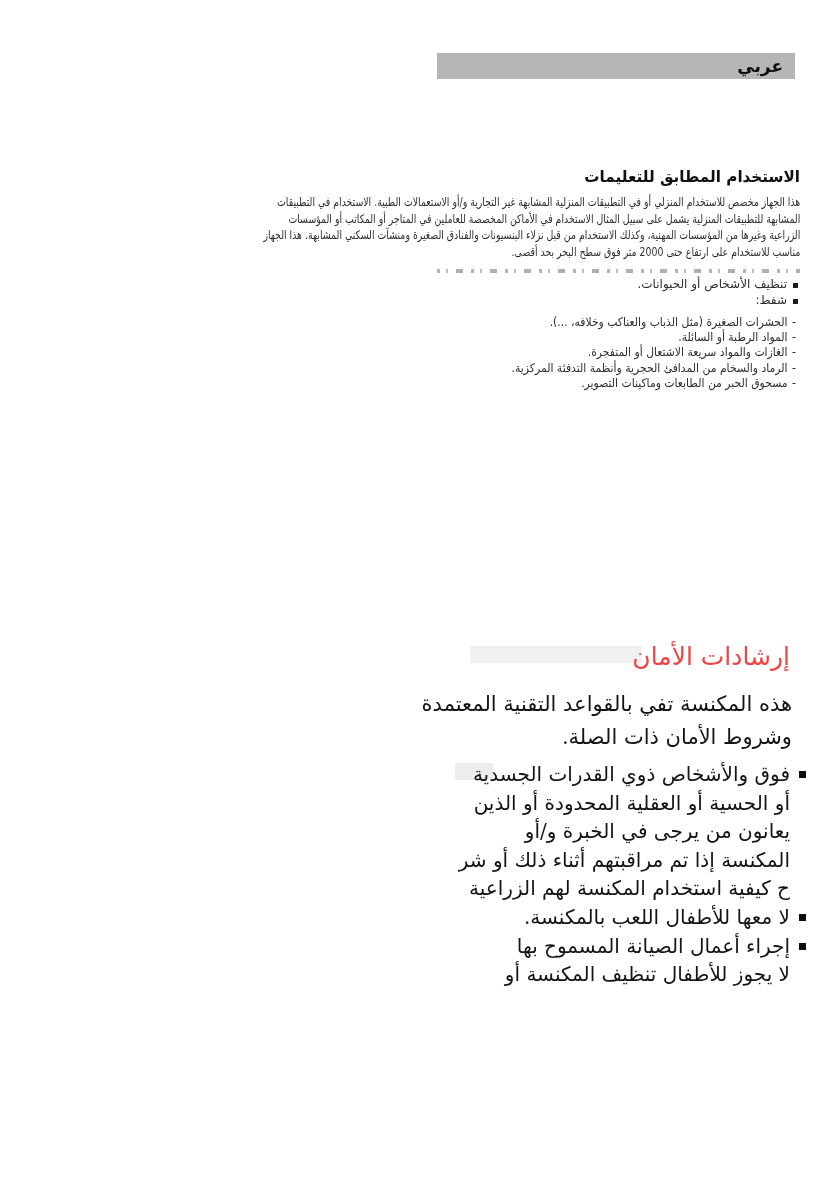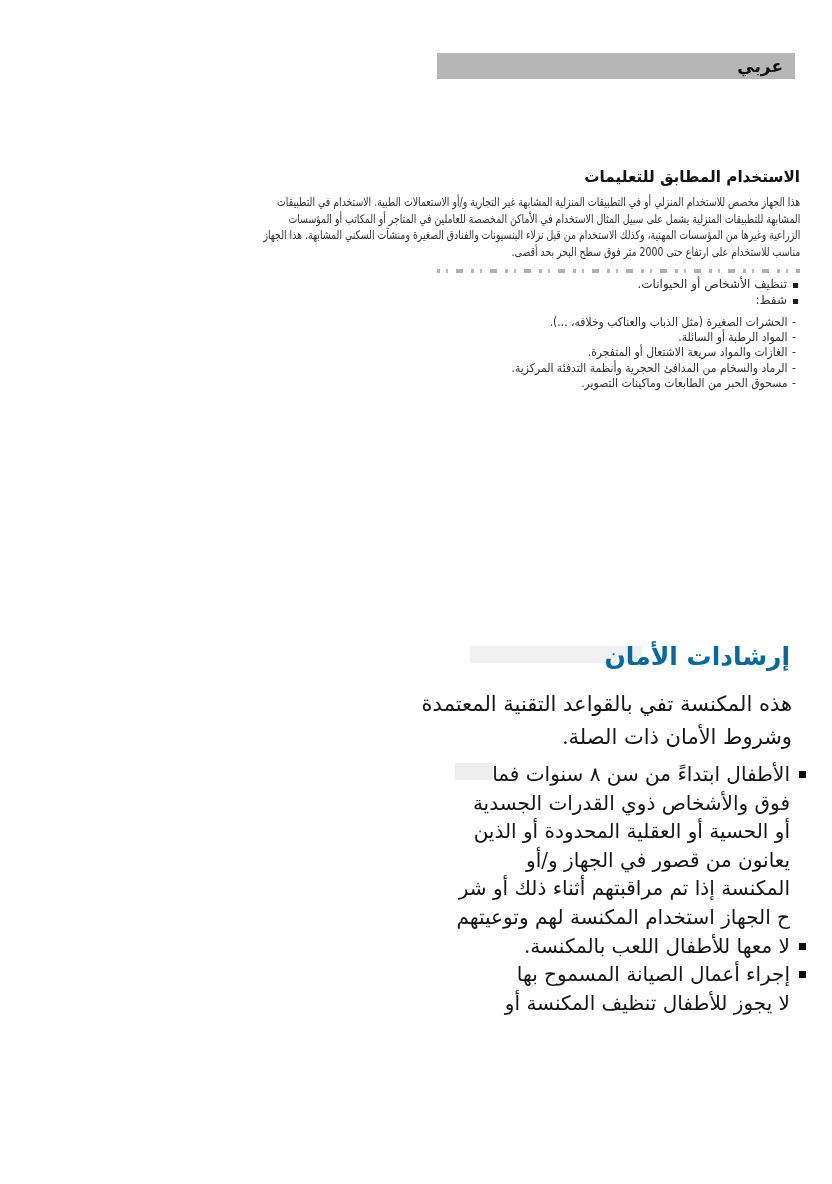--- a/index.html
+++ b/index.html
@@ -52,21 +52,21 @@
     transform:scaleX(.9);transform-origin:100% 50%;}
   .dash{display:inline-block;margin-left:5px;color:#2e2e2e;}
   
   .art{position:absolute;background:#f0f0f0;}
   .art1{left:470px;top:646px;width:172px;height:17px;}
   .art2{left:455px;top:763px;width:38px;height:17px;background:#ededed;}
   
   .serif{font-family:"DejaVu Serif","DejaVu Sans",serif;}
   .h2{
     position:absolute;top:642px;right:42px;margin:0;
-    font-size:25px;font-weight:bold;color:#0369a1;white-space:nowrap;
+    font-size:25px;font-weight:normal;color:#ef4444;white-space:nowrap;
   }
   .sintro{position:absolute;top:688px;right:40px;}
   .sintro .ln2{white-space:nowrap;text-align:right;font-size:21px;line-height:33px;color:#141414;}
   .s2list{position:absolute;top:760px;right:26px;}
   .sitem{position:relative;padding-right:16px;}
   .sitem .ln2{white-space:nowrap;text-align:right;font-size:20px;line-height:28.6px;color:#141414;}
   .sq2{position:absolute;right:0;top:11px;width:7px;height:7px;background:#0d0d0d;}
 </style>
 </head>
 <body>
@@ -114,26 +114,25 @@
   <h1 class="h2 serif">إرشادات الأمان</h1>
 
   <div class="sintro serif">
     <div class="ln2">هذه المكنسة تفي بالقواعد التقنية المعتمدة</div>
     <div class="ln2">وشروط الأمان ذات الصلة.</div>
   </div>
 
   <div class="s2list serif">
     <div class="sitem">
       <span class="sq2"></span>
-      <div class="ln2">الأطفال ابتداءً من سن ٨ سنوات فما</div>
       <div class="ln2">فوق والأشخاص ذوي القدرات الجسدية</div>
       <div class="ln2">أو الحسية أو العقلية المحدودة أو الذين</div>
-      <div class="ln2">يعانون من قصور في الجهاز و/أو</div>
+      <div class="ln2">يعانون من يرجى في الخبرة و/أو</div>
       <div class="ln2">المكنسة إذا تم مراقبتهم أثناء ذلك أو شر</div>
-      <div class="ln2">ح الجهاز استخدام المكنسة لهم وتوعيتهم</div>
+      <div class="ln2">ح كيفية استخدام المكنسة لهم الزراعية</div>
     </div>
     <div class="sitem">
       <span class="sq2"></span>
       <div class="ln2">لا معها للأطفال اللعب بالمكنسة.</div>
     </div>
     <div class="sitem">
       <span class="sq2"></span>
       <div class="ln2">إجراء أعمال الصيانة المسموح بها</div>
       <div class="ln2">لا يجوز للأطفال تنظيف المكنسة أو</div>
     </div>

